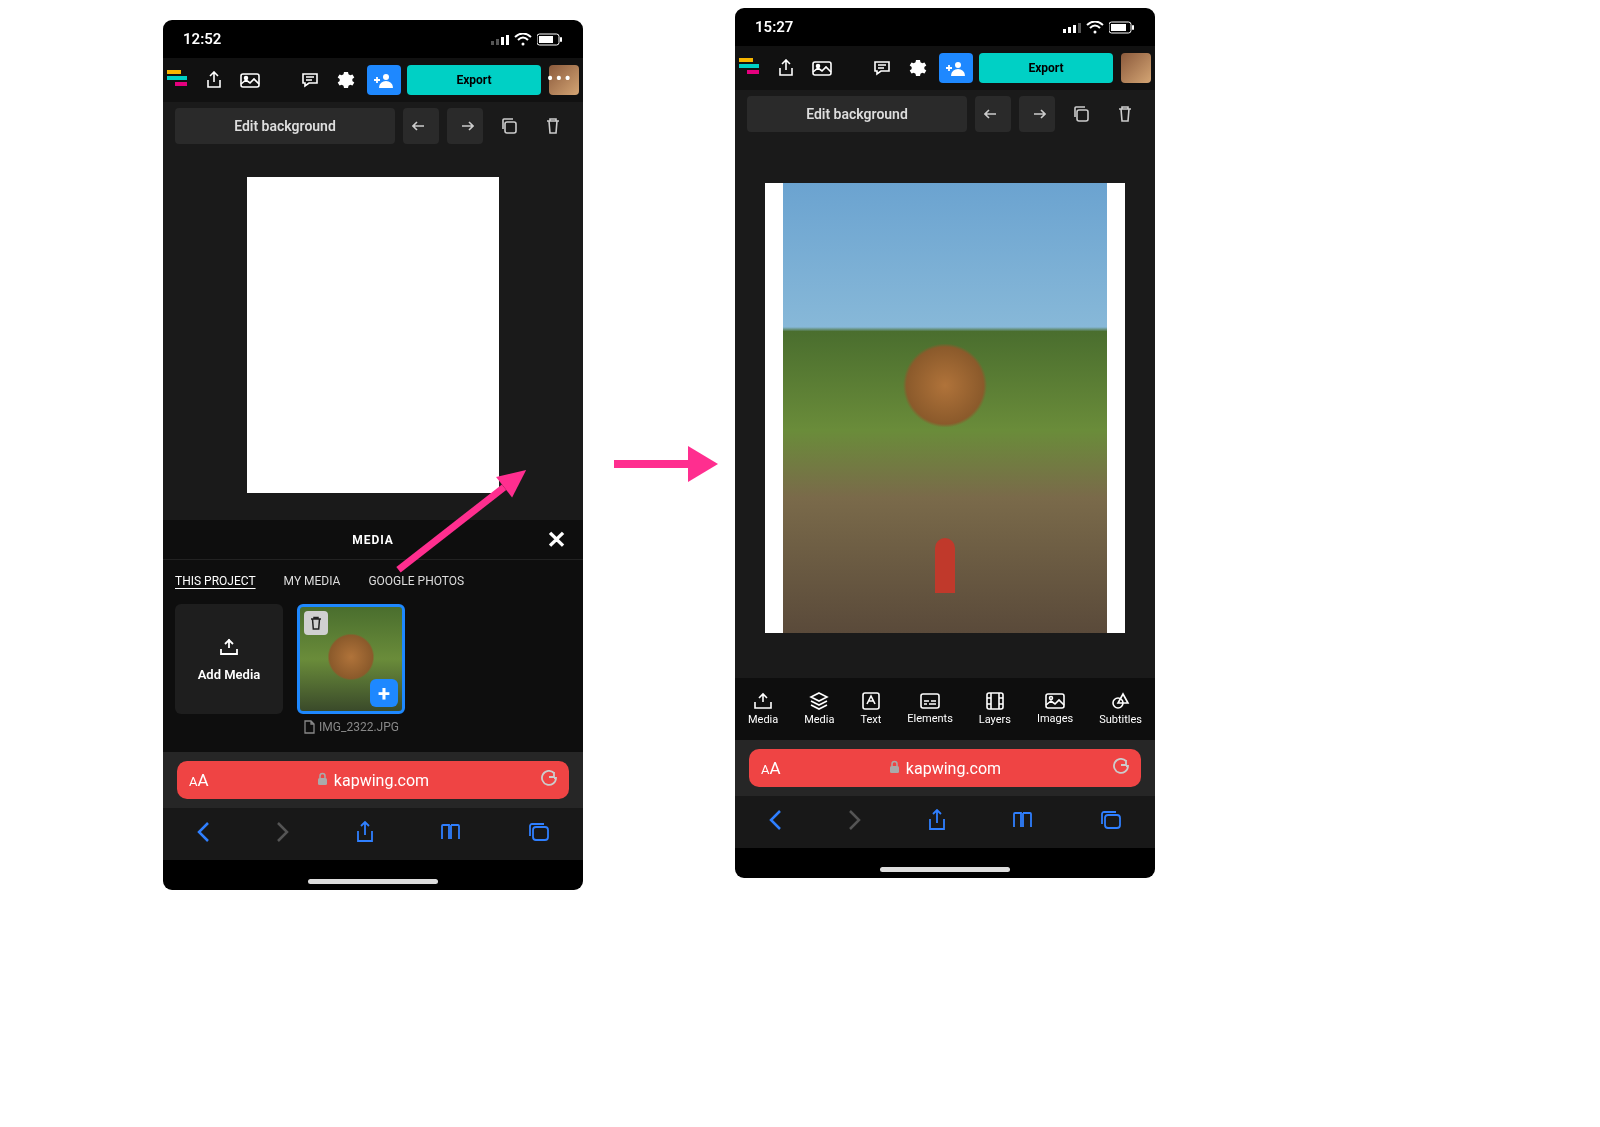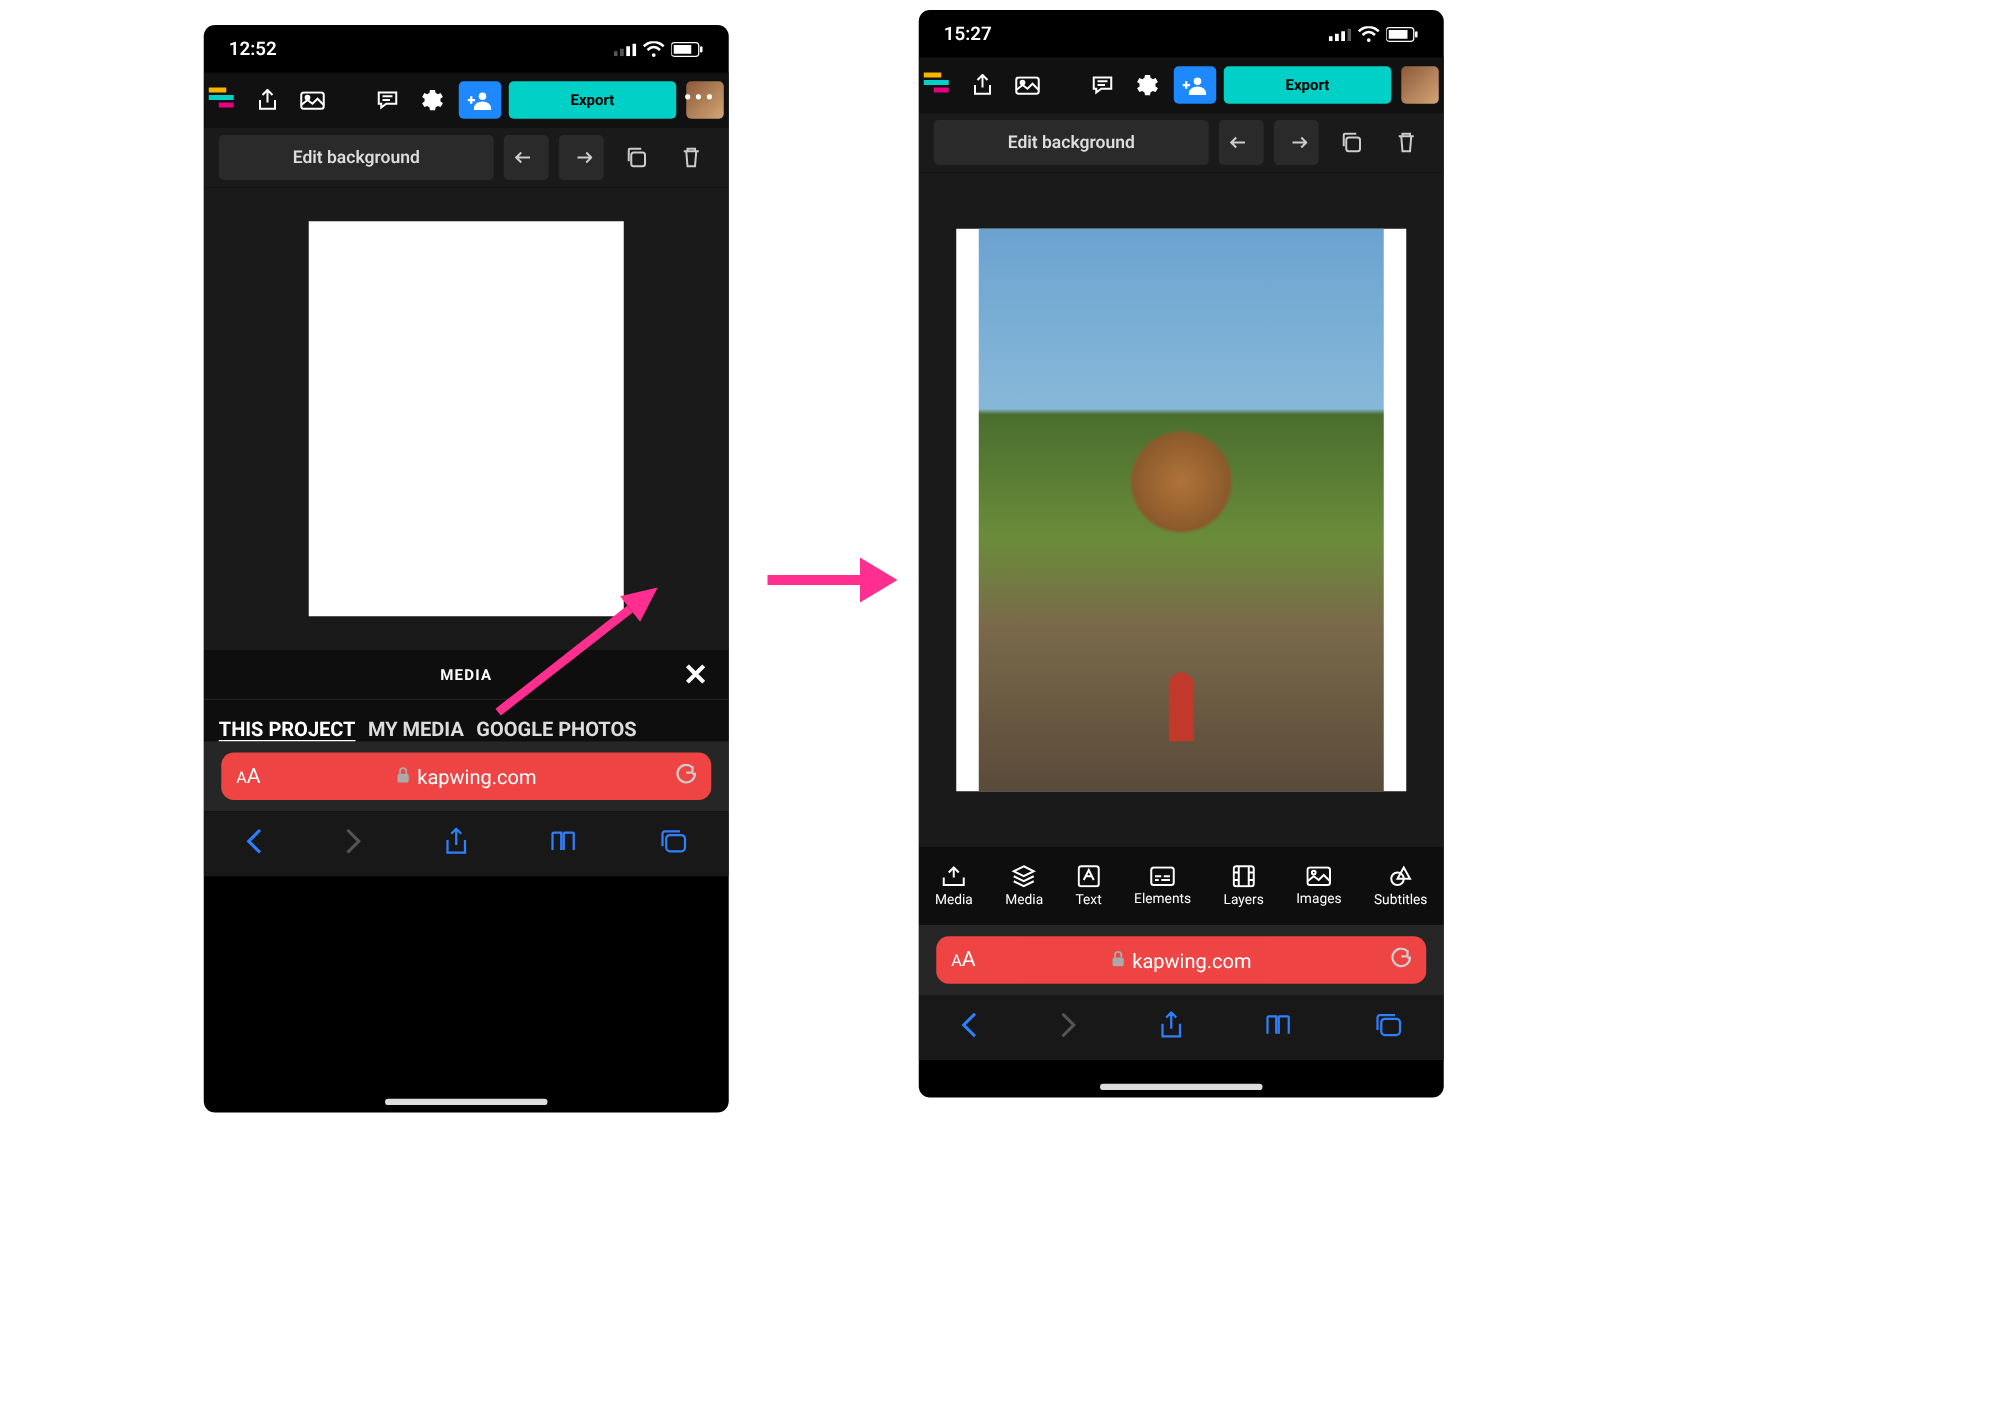--- a/index.html
+++ b/index.html
@@ -176,25 +176,25 @@
 .mediapanel-more {
   position: absolute;
   right: 10px;
   top: 46px;
   color: #fff;
   font-size: 20px;
   letter-spacing: 2px;
 }
 .mediapanel-tabs {
   display: flex;
-  gap: 10px;
+  gap: 28px;
   padding: 14px 12px 0 12px;
   color: #ddd;
-  font-size: 16px;
-  font-weight: 700;
+  font-size: 12px;
+  font-weight: 400;
 }
 .mediapanel-tab.active { text-decoration: underline; text-underline-offset: 3px; color: #fff; }
 .mediapanel-body {
   display: flex;
   gap: 14px;
   padding: 16px 12px 18px 12px;
 }
 .addmedia {
   width: 108px;
   height: 110px;
@@ -437,20 +437,44 @@
     <div class="mediapanel-hdr">
       <span>MEDIA</span>
       <div class="mediapanel-close">✕</div>
     </div>
     <div class="mediapanel-more">•••</div>
     <div class="mediapanel-tabs">
       <span class="mediapanel-tab active">THIS PROJECT</span>
       <span class="mediapanel-tab">MY MEDIA</span>
       <span class="mediapanel-tab">GOOGLE PHOTOS</span>
     </div>
+    <div class="mediapanel-body">
+      <div class="addmedia">
+        <svg width="20" height="20" stroke="#fff" stroke-width="1.8" fill="none">
+            <path d="M10 2v9M6 7l4-4 4 4M2 12v5h16v-5"></path>
+          </svg>
+        <span>Add Media</span>
+      </div>
+      <div class="thumbwrap">
+        <div class="thumb">
+          <div class="thumb-del">
+            <svg width="14" height="15" stroke="#222" stroke-width="1.5" fill="none">
+                <path d="M2 3h10M5 3V1.5h4V3M3.5 3l.8 10h5.4l.8-10"></path>
+              </svg>
+          </div>
+          <div class="thumb-plus">+</div>
+        </div>
+        <div class="thumbname">
+          <svg width="12" height="14" stroke="#888" stroke-width="1.3" fill="none">
+              <path d="M2 1h6l3 3v9H2zM8 1v3h3"></path>
+            </svg>
+          <span>IMG_2322.JPG</span>
+        </div>
+      </div>
+    </div>
   </div>
 
   <div class="urlbar">
     <div class="urlpill">
       <span class="aa"><span>A</span><span class="big">A</span></span>
       <span class="lock">
         <svg width="11" height="14" fill="#aaa">
             <rect x="1" y="6" width="9" height="7" rx="1.5"></rect>
             <path d="M3 6V4a2.5 2.5 0 015 0v2" stroke="#aaa" stroke-width="1.5" fill="none"></path>
           </svg>

